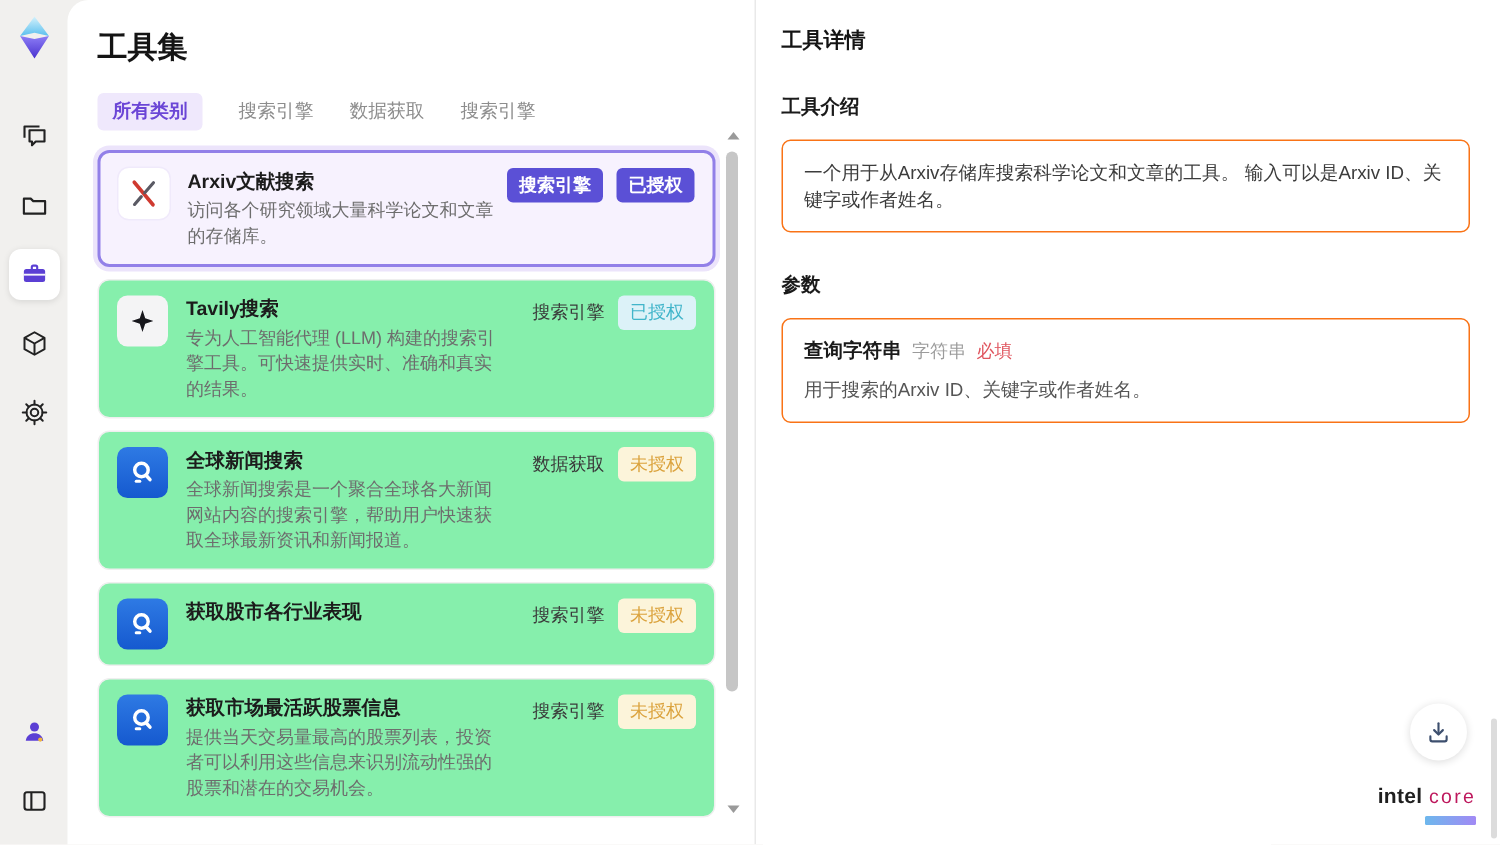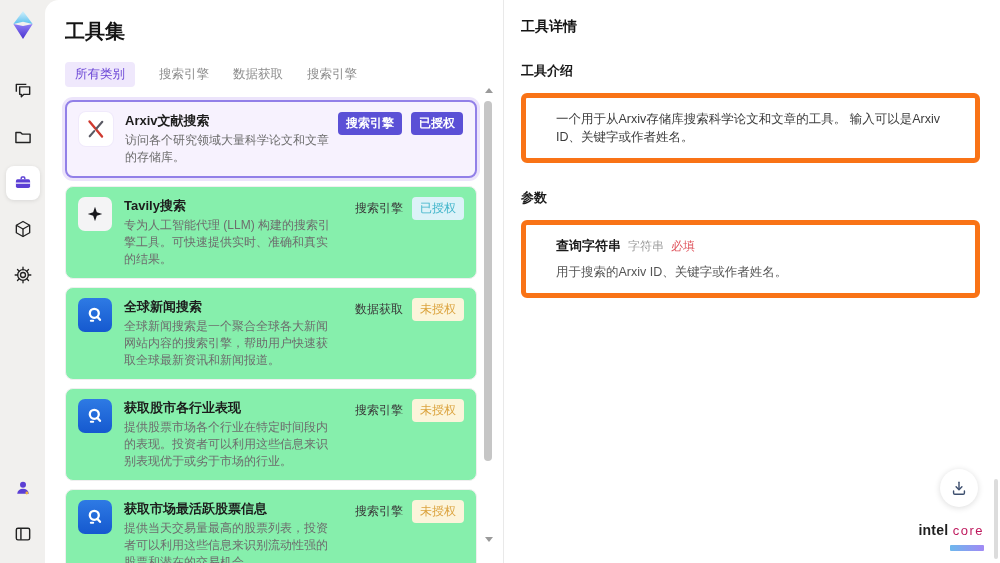--- a/index.html
+++ b/index.html
@@ -15,21 +15,21 @@
   .rail-spacer { flex:1; }
 
   
   .shell { position:relative; flex:1; height:563px; background:#ffffff; border-top-left-radius:14px; display:flex; overflow:hidden; }
 
   
   .left-panel { width:458px; flex-shrink:0; padding:18px 0 0 20px; position:relative; }
   .panel-title { font-size:20px; font-weight:bold; color:#141414; }
   .tabs { display:flex; align-items:center; gap:24px; margin-top:17px; font-size:12.5px; color:#8d8d8d; }
   .tab { cursor:pointer; white-space:nowrap; }
-  .tab.active { background:#efe8fc; color:#6b46d6; font-weight:normal; padding:4px 10px; border-radius:4px; }
+  .tab.active { background:#efe8fc; color:#6b46d6; font-weight:bold; padding:4px 10px; border-radius:4px; }
 
   .tool-list { width:412px; margin-top:13px; }
   .card { position:relative; display:flex; gap:12px; padding:10px 12px; background:#86efac; border:1px solid #efefef; border-radius:8px; margin-bottom:8px; cursor:pointer; }
   .card.selected { border:2px solid #9280e8; background:#f7f2fe; box-shadow:0 0 0 3px #ece4fb; }
   .tool-icon { width:34px; height:34px; border-radius:7px; flex-shrink:0; display:flex; align-items:center; justify-content:center; }
   .tile-white { background:#ffffff; box-shadow:0 0 0 1px #f0eafb; }
   .tile-gray { background:#f4f4f5; }
   .tile-blue { background:linear-gradient(180deg,#2e7ae4,#1559cf); }
   .tool-name { font-size:13px; font-weight:bold; color:#1c1c1c; line-height:18px; }
   .tool-desc { font-size:12px; color:#6d6d6d; line-height:17px; margin-top:2px; max-width:206px; }
@@ -44,21 +44,21 @@
   .sb-arrow-up { position:absolute; top:0; left:2px; width:0; height:0; border-left:4px solid transparent; border-right:4px solid transparent; border-bottom:5px solid #9a9a9a; cursor:pointer; }
   .sb-arrow-down { position:absolute; bottom:0; left:2px; width:0; height:0; border-left:4px solid transparent; border-right:4px solid transparent; border-top:5px solid #9a9a9a; cursor:pointer; }
   .sb-thumb { position:absolute; top:13px; left:1px; width:8px; height:360px; background:#c6c6c6; border-radius:4px; cursor:pointer; }
 
   .vdivider { width:1px; background:#e9e9e9; }
 
   
   .right-panel { flex:1; padding:18px 20px 0 17px; position:relative; }
   .detail-title { font-size:14px; font-weight:bold; color:#141414; }
   .section-heading { font-size:13px; font-weight:bold; color:#1a1a1a; margin-top:26px; }
-  .info-box { margin-top:13px; border:5px solid #f97316; border-radius:6px; background:#ffffff; padding:12px 30px; font-size:12.5px; color:#3c3c3c; line-height:18px; }
+  .info-box { margin-top:13px; border:1px solid #f97316; border-radius:6px; background:#ffffff; padding:12px 14px; font-size:12.5px; color:#3c3c3c; line-height:18px; }
   .param-line { display:flex; align-items:baseline; gap:7px; }
   .param-name { font-size:13px; font-weight:bold; color:#1a1a1a;font-family:Liberation Serif, serif; }
   .param-type { font-size:12px; color:#9b9b9b; }
   .param-required { font-size:12px; color:#e0565f; }
   .param-desc { margin-top:8px; font-size:12.5px; color:#555555; }
 
   
   .fab { position:absolute; right:22px; bottom:56px; width:38px; height:38px; border-radius:50%; background:#ffffff; box-shadow:0 1px 6px rgba(0,0,0,.14); display:flex; align-items:center; justify-content:center; cursor:pointer; }
   .brand { position:absolute; right:16px; bottom:10px; text-align:right; line-height:15px; }
   .brand .intel { font-size:14px; font-weight:bold; color:#1f1f1f; letter-spacing:.2px; }
@@ -208,21 +208,20 @@
         <div class="card">
           <div class="tool-icon tile-blue">
             <svg width="22" height="22" viewBox="0 0 22 22" fill="none" stroke="#fff" stroke-linecap="round">
               <circle cx="10.3" cy="9.3" r="4.5" stroke-width="2.3"></circle>
               <path d="M13.5 13l2.5 2.8" stroke-width="2.3"></path>
               <path d="M6.8 16.8h2.4" stroke-width="2"></path>
             </svg>
           </div>
           <div class="tool-text">
             <div class="tool-name">获取股市各行业表现</div>
-            <div class="tool-desc">提供股票市场各个行业在特定时间段内的表现。投资者可以利用这些信息来识别表现优于或劣于市场的行业。</div>
           </div>
           <div class="tool-badges">
             <span class="cat" data-variant="plain">搜索引擎</span>
             <span class="status" data-variant="yellow">未授权</span>
           </div>
         </div>
 
         <div class="card">
           <div class="tool-icon tile-blue">
             <svg width="22" height="22" viewBox="0 0 22 22" fill="none" stroke="#fff" stroke-linecap="round">

